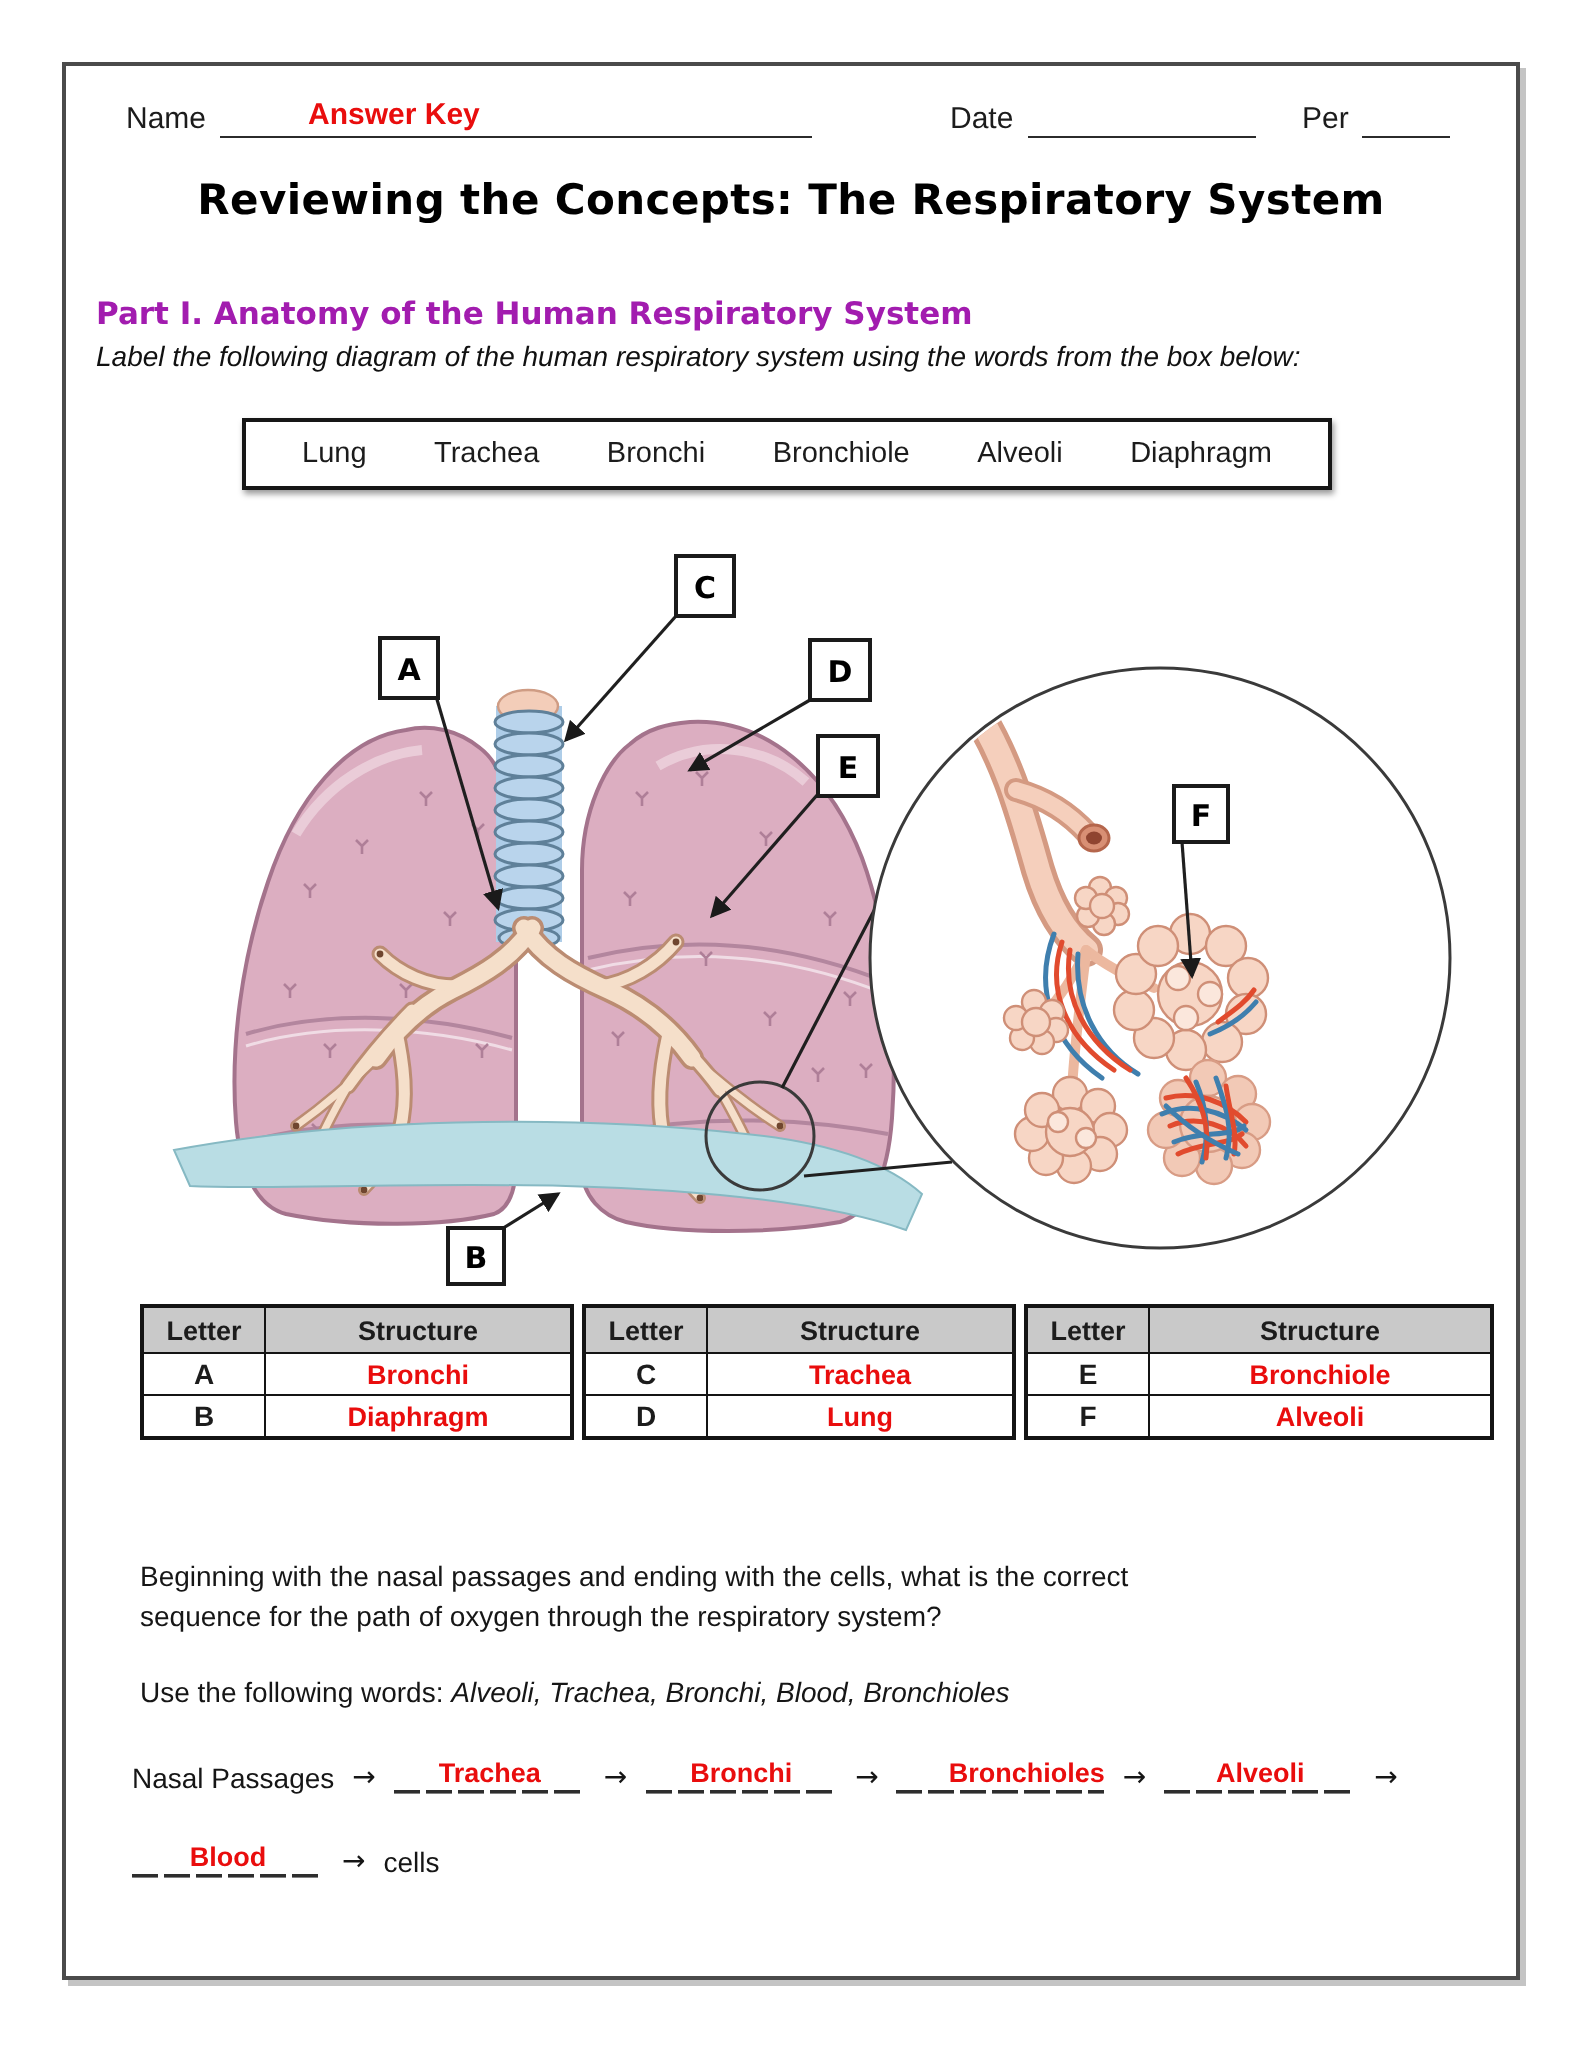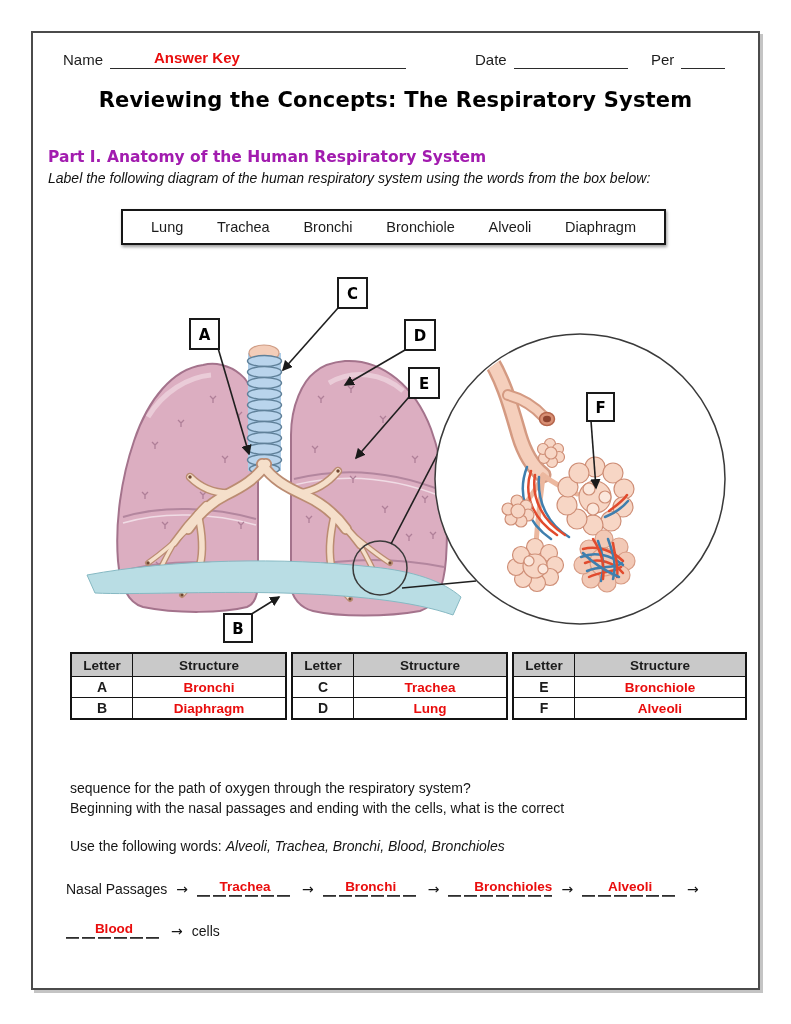--- a/index.html
+++ b/index.html
@@ -417,22 +417,22 @@
       </tr>
       <tr>
         <td>F</td>
         <td class="ans">Alveoli</td>
       </tr>
     </tbody>
       </table>
   </div>
 
   <div class="question">
+    <div>Beginning with the nasal passages and ending with the cells, what is the correct</div>
     <div>sequence for the path of oxygen through the respiratory system?</div>
-    <div>Beginning with the nasal passages and ending with the cells, what is the correct</div>
   </div>
   <div class="usewords">
     <span>Use the following words:</span>
     <span class="it">Alveoli, Trachea, Bronchi, Blood, Bronchioles</span>
   </div>
 
   <div class="seq seq1">
     <span>Nasal Passages</span>
     <span class="gap arrow">→</span>
     <span class="blank w96">Trachea</span>

